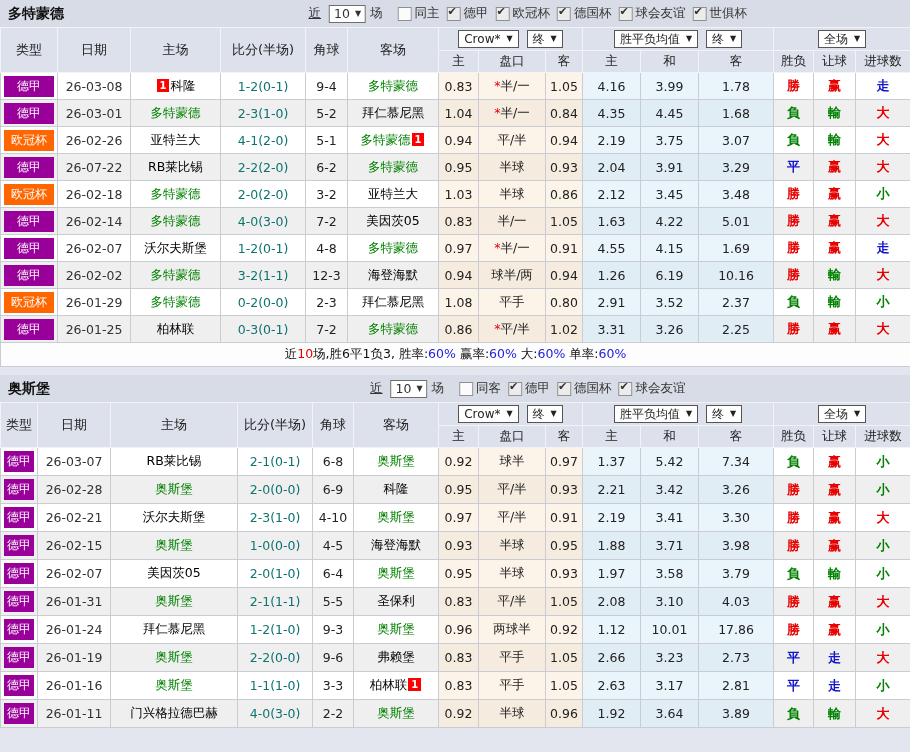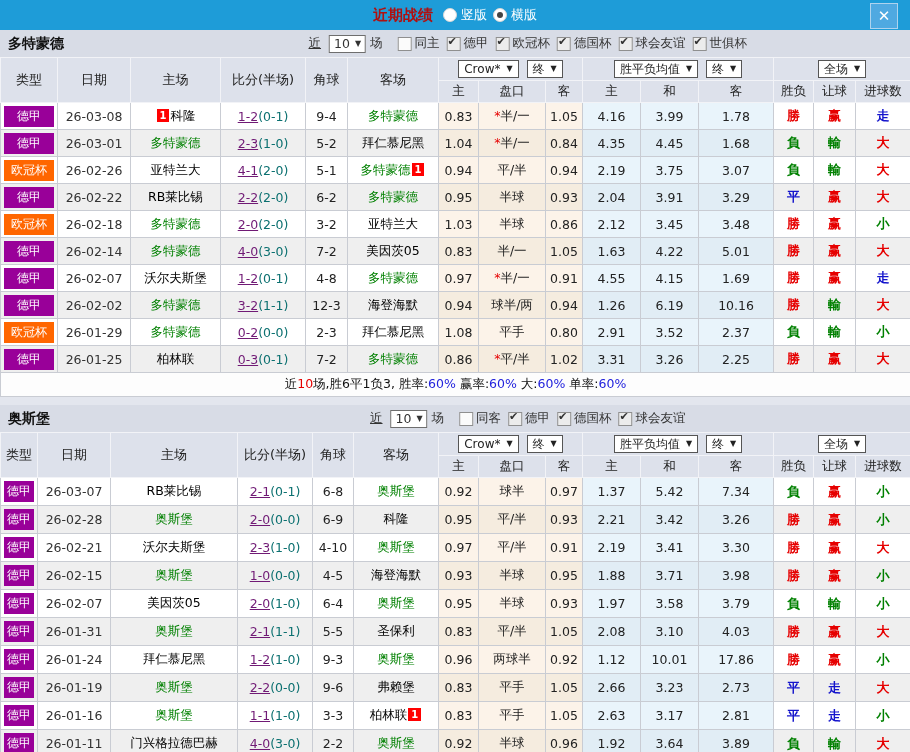--- a/index.html
+++ b/index.html
@@ -41,53 +41,37 @@
   td.c-plain,td.c-type,td.c-res{background:#fff;}
   tr.alt td.c-plain,tr.alt td.c-type,tr.alt td.c-res{background:#efefef;}
   td.c-odds{background:#fcf3e9;}
   tr.alt td.c-odds{background:#f5ecdf;}
   td.c-avg{background:#e9f4fb;}
   tr.alt td.c-avg{background:#e1edf5;}
   .type-badge{display:block;margin:2px 3px;color:#fff;font-size:12px;line-height:21px;}
   .c-date{color:#333;}
   .tname{color:#000;}
   .tname.green{color:#008000;}
-  .score-main{color:#701a75;text-decoration:underline;}
+  .score-main{color:#0f766e;}
   .score-half{color:#0b7070;margin-top:32px;}
   .card{display:inline-block;background:#f00;color:#fff;font-size:10px;font-weight:bold;line-height:13px;padding:0 3px;margin:0 1px;vertical-align:1px;}
   .star{color:#e60000;}
   td.c-res{font-weight:bold;font-size:13px;}
   .res-red{color:#e60000;}
   .res-green{color:#008000;}
   .res-blue{color:#1414cc;}
   tr.summary td{height:23px;background:#fdfdfd;font-size:12.5px;color:#111;}
   .sum-red{color:#e60000;}
   .sum-blue{color:#2222dd;}
 </style>
 </head>
 <body>
 
 <div class="page">
 
-  <div class="titlebar">
-    <span class="title">近期战绩</span>
-    <span class="radio-group">
-      <span class="radio">
-        <span class="radio-dot"></span>
-        <span>竖版</span>
-      </span>
-      <span class="radio">
-        <span class="radio-dot checked"></span>
-        <span>横版</span>
-      </span>
-    </span>
-    <span class="close-btn">
-      <span>✕</span>
-    </span>
-  </div>
 
   <div class="section-head">
     <span class="team-name">多特蒙德</span>
     <span class="filters">
         <span class="near-link">近</span>
         <span class="mini-select">10</span>
         <span class="unit">场</span>
         <span class="cb"></span>
         <span class="cb-label">同主</span>
         <span class="cb checked"></span>
@@ -224,21 +208,21 @@
           <td class="c-avg">3.75</td>
           <td class="c-avg">3.07</td>
           <td class="c-res res-green">負</td>
           <td class="c-res res-green">輸</td>
           <td class="c-res res-red">大</td>
         </tr>
         <tr class="alt">
           <td class="c-type">
             <span class="type-badge" style="background: rgb(153, 0, 153);">德甲</span>
           </td>
-          <td class="c-plain c-date">26-02-22</td>
+          <td class="c-plain c-date">26-07-22</td>
           <td class="c-plain c-home"><span class="tname">RB莱比锡</span></td>
           <td class="c-plain c-score"><span class="score-main">2-2</span><span class="score-half">(2-0)</span></td>
           <td class="c-plain c-corner">6-2</td>
           <td class="c-plain c-away"><span class="tname green">多特蒙德</span></td>
           <td class="c-odds">0.95</td>
           <td class="c-odds">半球</td>
           <td class="c-odds">0.93</td>
           <td class="c-avg">2.04</td>
           <td class="c-avg">3.91</td>
           <td class="c-avg">3.29</td>

